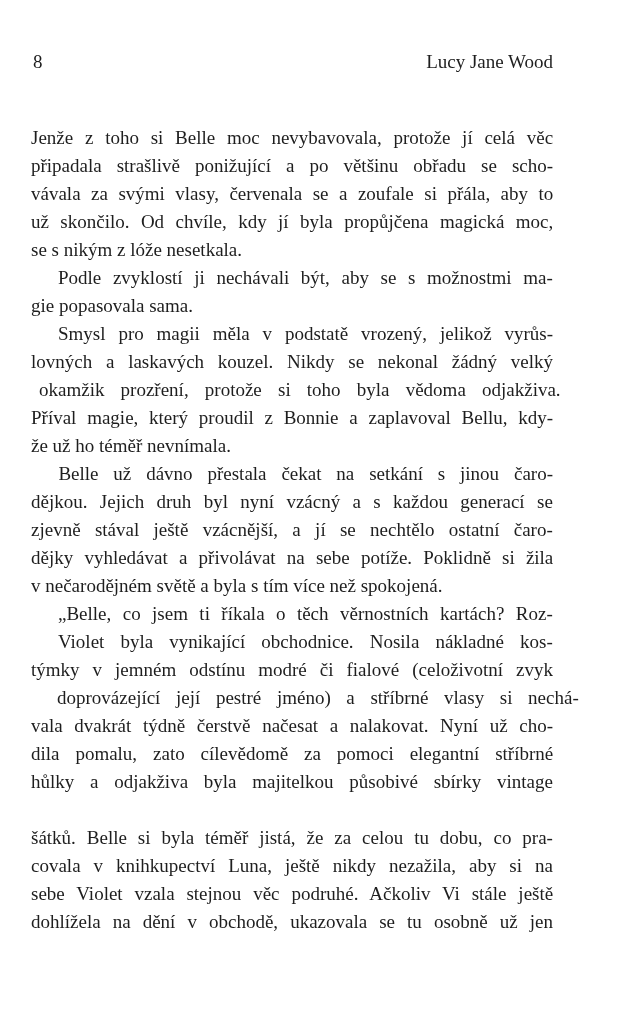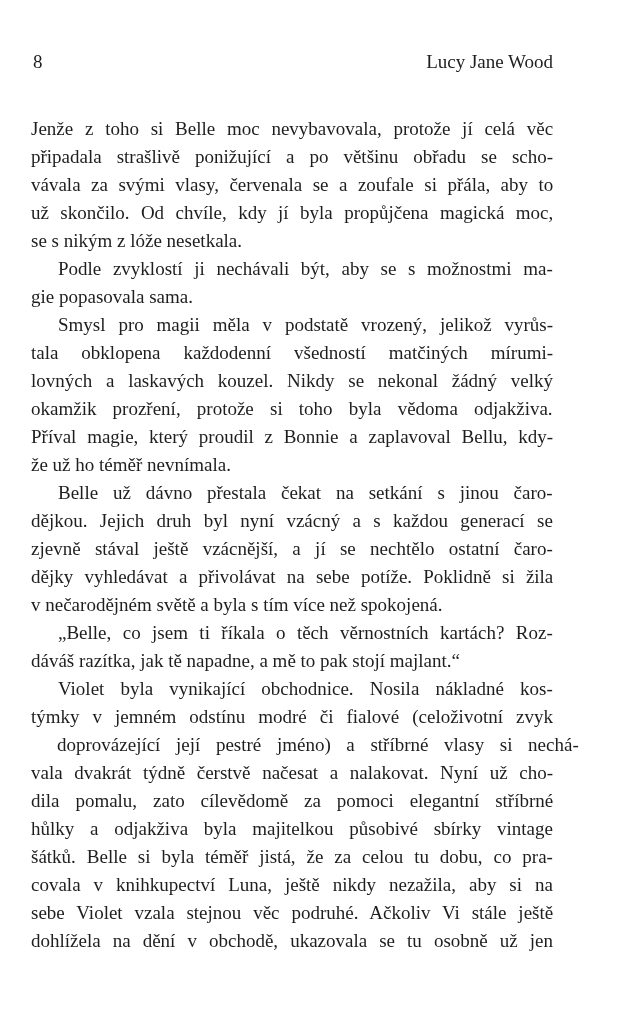--- a/index.html
+++ b/index.html
@@ -29,21 +29,21 @@
     position: absolute;
     left: 2px;
     top: 0;
   }
   .running-title {
     display: block;
     text-align: right;
   }
   .body-text {
     position: absolute;
-    top: 115px;
+    top: 124px;
     left: 31px;
     width: 522px;
     font-size: 19px;
   }
   .line {
     height: 28px;
     line-height: 28px;
     white-space: nowrap;
   }
   .line.indent {
@@ -60,36 +60,34 @@
   </div>
   <div class="body-text" id="body-text">
       <div class="line" style="word-spacing: 7px;"><span class="t">Jenže z toho si Belle moc nevybavovala, protože jí celá věc</span></div>
       <div class="line" style="word-spacing: 10.25px;"><span class="t">připadala strašlivě ponižující a po většinu obřadu se scho-</span></div>
       <div class="line" style="word-spacing: 5.72727px;"><span class="t">vávala za svými vlasy, červenala se a zoufale si přála, aby to</span></div>
       <div class="line" style="word-spacing: 6.66667px;"><span class="t">už skončilo. Od chvíle, kdy jí byla propůjčena magická moc,</span></div>
       <div class="line"><span class="t">se s nikým z lóže nesetkala.</span></div>
       <div class="line indent" style="word-spacing: 6.88889px;"><span class="t">Podle zvyklostí ji nechávali být, aby se s možnostmi ma-</span></div>
       <div class="line"><span class="t">gie popasovala sama.</span></div>
       <div class="line indent" style="word-spacing: 8.125px;"><span class="t">Smysl pro magii měla v podstatě vrozený, jelikož vyrůs-</span></div>
-      <div class="line" style="word-spacing: 18.2px;"><span class="t">tala obklopena každodenní všedností matčiných mírumi-</span></div>
       <div class="line" style="word-spacing: 9px;"><span class="t">lovných a laskavých kouzel. Nikdy se nekonal žádný velký</span></div>
-      <div class="line" style="word-spacing: 11.4286px;"><span class="t">okamžik prozření, protože si toho byla vědoma odjakživa.</span></div>
+      <div class="line" style="word-spacing: 11.4286px; margin-left: 8px;"><span class="t">okamžik prozření, protože si toho byla vědoma odjakživa.</span></div>
       <div class="line" style="word-spacing: 6px;"><span class="t">Příval magie, který proudil z Bonnie a zaplavoval Bellu, kdy-</span></div>
       <div class="line"><span class="t">že už ho téměř nevnímala.</span></div>
-      <div class="line indent" style="word-spacing: 10.1111px;"><span class="t">Belle už dávno přestala čekat na setkání s jinou čaro-</span></div>
+      <div class="line indent" style="word-spacing: 10.1111px; text-align: right;"><span class="t">Belle už dávno přestala čekat na setkání s jinou čaro-</span></div>
       <div class="line" style="word-spacing: 7.6px;"><span class="t">dějkou. Jejich druh byl nyní vzácný a s každou generací se</span></div>
       <div class="line" style="word-spacing: 9.55556px;"><span class="t">zjevně stával ještě vzácnější, a jí se nechtělo ostatní čaro-</span></div>
       <div class="line" style="word-spacing: 6.44444px;"><span class="t">dějky vyhledávat a přivolávat na sebe potíže. Poklidně si žila</span></div>
       <div class="line"><span class="t">v nečarodějném světě a byla s tím více než spokojená.</span></div>
       <div class="line indent" style="word-spacing: 6.66667px;"><span class="t">„Belle, co jsem ti říkala o těch věrnostních kartách? Roz-</span></div>
-      <div class="line"><span class="t">dáváš razítka, jak tě napadne, a mě to pak stojí majlant.“</span></div>
       <div class="line indent" style="word-spacing: 11.3333px;"><span class="t">Violet byla vynikající obchodnice. Nosila nákladné kos-</span></div>
       <div class="line" style="word-spacing: 8.25px;"><span class="t">týmky v jemném odstínu modré či fialové (celoživotní zvyk</span></div>
       <div class="line" style="word-spacing: 10.875px; margin-left: 26px;"><span class="t">doprovázející její pestré jméno) a stříbrné vlasy si nechá-</span></div>
       <div class="line" style="word-spacing: 6.88889px;"><span class="t">vala dvakrát týdně čerstvě načesat a nalakovat. Nyní už cho-</span></div>
       <div class="line" style="word-spacing: 11.1429px;"><span class="t">dila pomalu, zato cílevědomě za pomoci elegantní stříbrné</span></div>
       <div class="line" style="word-spacing: 11px;"><span class="t">hůlky a odjakživa byla majitelkou působivé sbírky vintage</span></div>
-      <div class="line" style="word-spacing: 6.16667px;"><span class="t">šátků. Belle si byla téměř jistá, že za celou tu dobu, co pra-</span></div>
+      <div class="line" style="word-spacing: 6.16667px; margin-top: 28px;"><span class="t">šátků. Belle si byla téměř jistá, že za celou tu dobu, co pra-</span></div>
       <div class="line" style="word-spacing: 8.22222px;"><span class="t">covala v knihkupectví Luna, ještě nikdy nezažila, aby si na</span></div>
       <div class="line" style="word-spacing: 7.11111px;"><span class="t">sebe Violet vzala stejnou věc podruhé. Ačkoliv Vi stále ještě</span></div>
       <div class="line" style="word-spacing: 7.3px;"><span class="t">dohlížela na dění v obchodě, ukazovala se tu osobně už jen</span></div>
     </div>
 </div>
 
 </body></html>

